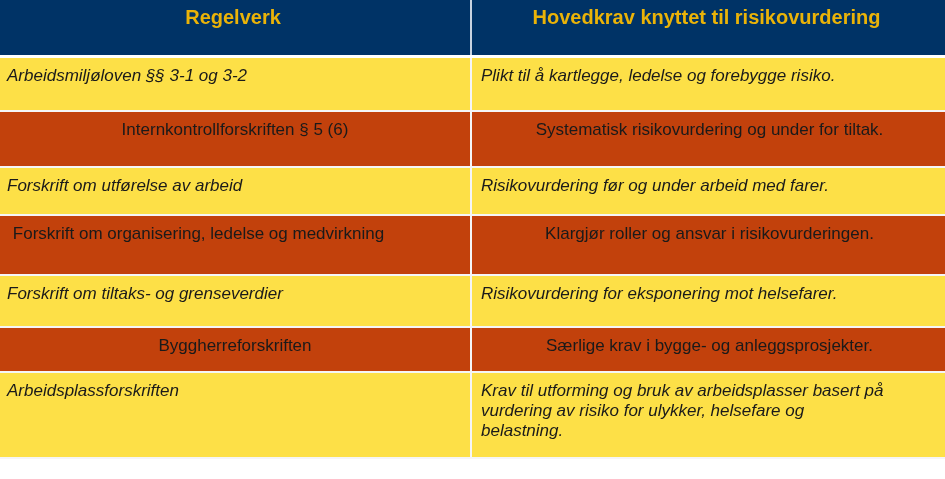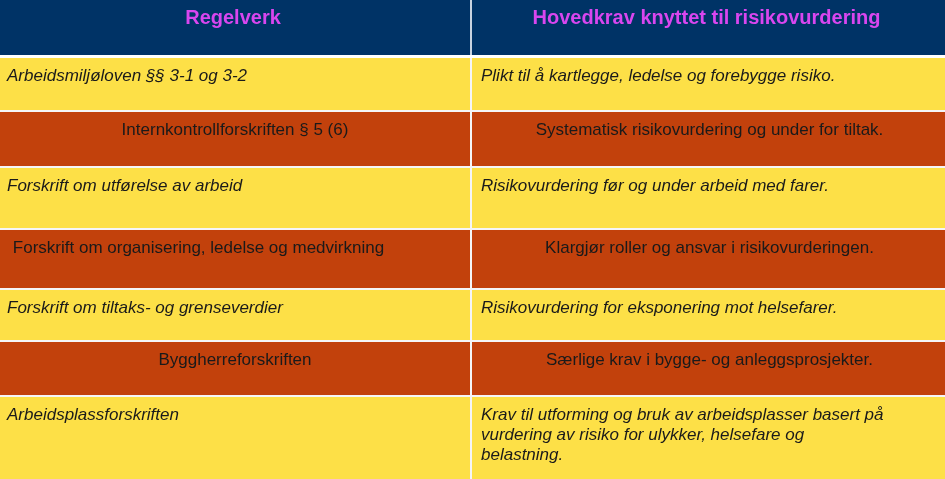--- a/index.html
+++ b/index.html
@@ -1,20 +1,20 @@
 <!DOCTYPE html>
 <html><head>
 <meta charset="utf-8">
 <style>
   html, body { margin: 0; padding: 0; }
   body { width: 945px; height: 479px; overflow: hidden; background: #ffffff; font-family: "Liberation Sans", sans-serif; }
   table { border-collapse: collapse; width: 945px; table-layout: fixed; }
   col.c1 { width: 471px; }
   col.c2 { width: 474px; }
-  th { background: #003366; color: #d946ef; font-weight: bold; font-size: 20px; text-align: center; vertical-align: top; padding: 6px 12px 0 8px; height: 56px; box-sizing: border-box; border-bottom: 3px solid #ffffff; }
+  th { background: #003366; color: #eab308; font-weight: bold; font-size: 20px; text-align: center; vertical-align: top; padding: 6px 12px 0 8px; height: 56px; box-sizing: border-box; border-bottom: 3px solid #ffffff; }
   th + th { border-left: 2px solid #c8d3e0; }
   td { font-size: 17px; color: #1a1a1a; vertical-align: top; padding: 8px 7px 0 7px; line-height: 20px; box-sizing: border-box; border-bottom: 2px solid #f5f5f7; }
   td + td { border-left: 2px solid #f5f5f7; padding-left: 9px; }
   tr.odd td { background: #fde047; font-style: italic; }
   tr.even td { background: #c2410c; text-align: center; }
 </style>
 </head>
 <body>
 
 <table>
@@ -30,33 +30,33 @@
   </thead>
   <tbody>
     <tr class="odd" style="height:55px">
       <td>Arbeidsmiljøloven §§ 3-1 og 3-2</td>
       <td>Plikt til å kartlegge, ledelse og forebygge risiko.</td>
     </tr>
     <tr class="even" style="height:56px">
       <td>Internkontrollforskriften § 5 (6)</td>
       <td>Systematisk risikovurdering og under for tiltak.</td>
     </tr>
-    <tr class="odd" style="height:62px">
+    <tr class="odd" style="height:48px">
       <td>Forskrift om utførelse av arbeid</td>
       <td>Risikovurdering før og under arbeid med farer.</td>
     </tr>
     <tr class="even" style="height:60px">
       <td style="padding-right:80px">Forskrift om organisering, ledelse og medvirkning</td>
       <td>Klargjør roller og ansvar i risikovurderingen.</td>
     </tr>
     <tr class="odd" style="height:52px">
       <td>Forskrift om tiltaks- og grenseverdier</td>
       <td>Risikovurdering for eksponering mot helsefarer.</td>
     </tr>
-    <tr class="even" style="height:55px">
+    <tr class="even" style="height:45px">
       <td>Byggherreforskriften</td>
       <td>Særlige krav i bygge- og anleggsprosjekter.</td>
     </tr>
     <tr class="odd" style="height:86px">
       <td>Arbeidsplassforskriften</td>
       <td style="padding-right:60px">Krav til utforming og bruk av arbeidsplasser basert på vurdering av risiko for ulykker, helsefare og belastning.</td>
     </tr>
   </tbody>
 </table>
 

